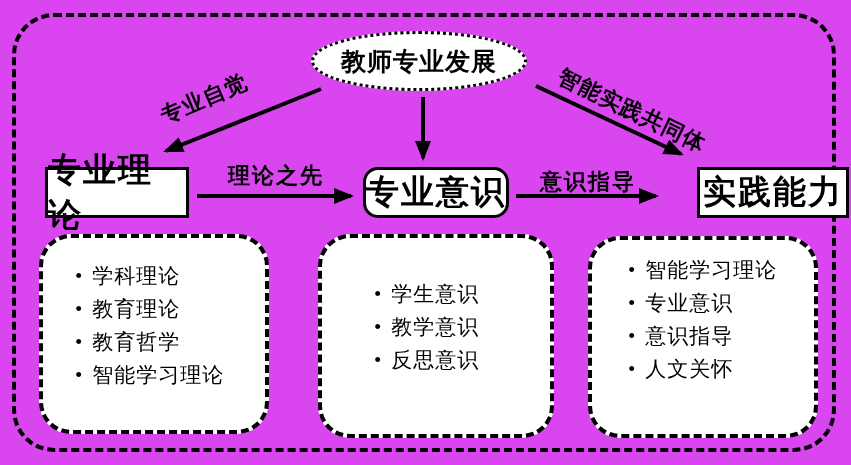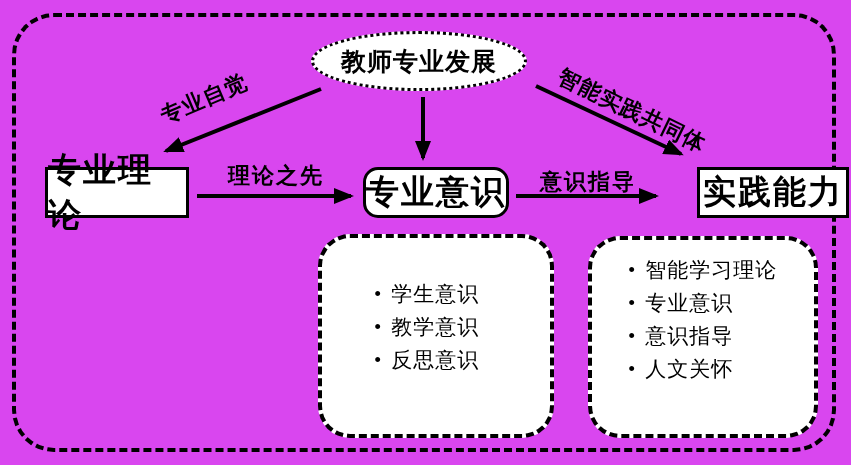--- a/index.html
+++ b/index.html
@@ -122,20 +122,28 @@
   <div class="node-box node-awareness">
     <span>专业意识</span>
   </div>
   <div class="node-box node-practice">
     <span>实践能力</span>
   </div>
 
   <div class="edge-label-h edge-label-t2a">理论之先</div>
   <div class="edge-label-h edge-label-a2p">意识指导</div>
 
+  <div class="list-box list-theory">
+    <ul>
+      <li>学科理论</li>
+      <li>教育理论</li>
+      <li>教育哲学</li>
+      <li>智能学习理论</li>
+    </ul>
+  </div>
 
   <div class="list-box list-awareness">
     <ul>
       <li>学生意识</li>
       <li>教学意识</li>
       <li>反思意识</li>
     </ul>
   </div>
 
   <div class="list-box list-practice">

